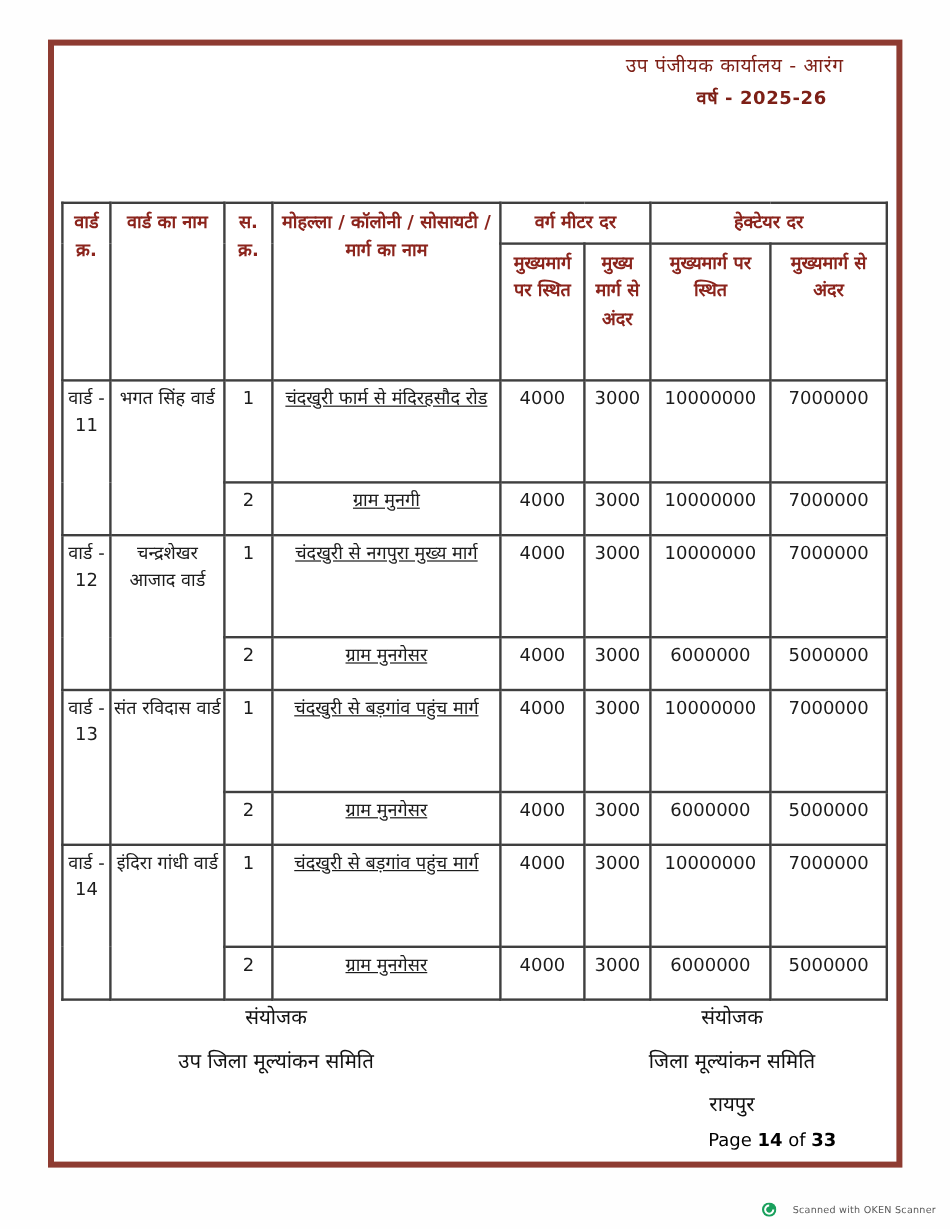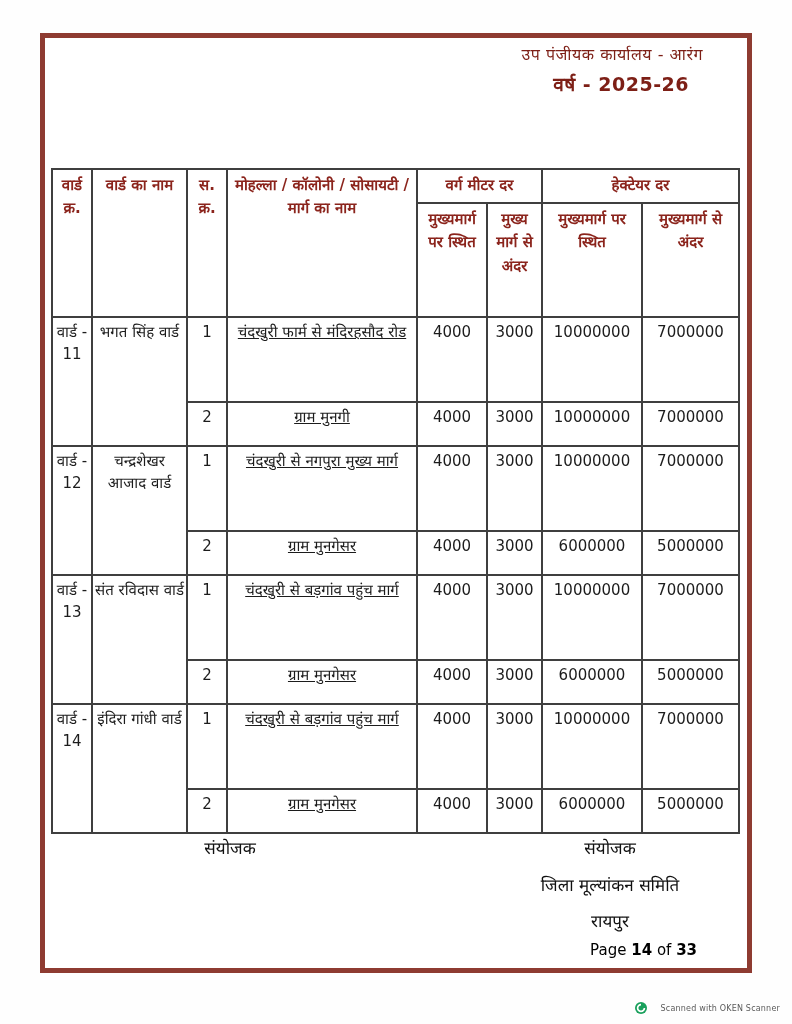--- a/index.html
+++ b/index.html
@@ -6,21 +6,21 @@
   html,body { width:792px; height:1024px; background:#ffffff;
     font-family:"DejaVu Sans","Liberation Sans",sans-serif; }
   .canvas { position:relative; width:792px; height:1024px; background:#fefefe; overflow:hidden; }
 
   .frame { position:absolute; left:40px; top:33px; width:712px; height:940px;
     border:5px solid #8e3b31; background:#ffffff; }
 
   .office-line { position:absolute; top:5px; right:44px; color:#7d1f16;
     font-size:16px; font-weight:normal; letter-spacing:0.5px; }
   .year-line { position:absolute; top:33px; right:58px; color:#7d1f16;
-    font-size:19px; font-weight:bold; letter-spacing:0.5px; }
+    font-size:15px; font-weight:bold; letter-spacing:0.5px; }
 
   table.rates { position:absolute; left:6px; top:92px; width:687px;
     border-collapse:collapse; table-layout:fixed;margin-top:38px; }
   table.rates th, table.rates td { border:2px solid #3f3f3f; vertical-align:top;
     text-align:center; font-size:15px; padding:4px 2px; overflow:hidden; }
   table.rates th { color:#8b241c; font-weight:bold; line-height:1.55; }
   table.rates td { color:#1c1c1c; line-height:1.45; }
   tr.hdr-top { height:34px; }
   tr.hdr-sub { height:114px; }
   tr.row-a { height:85px; }
@@ -154,20 +154,21 @@
           <td class="num">4000</td>
           <td class="num">3000</td>
           <td class="num">6000000</td>
           <td class="num">5000000</td>
         </tr>
       </tbody>
     </table>
 
     <div class="sig sig-left">
       <div>संयोजक</div>
+      <div>उप जिला मूल्यांकन समिति</div>
     </div>
 
     <div class="sig sig-right">
       <div>संयोजक</div>
       <div>जिला मूल्यांकन समिति</div>
       <div>रायपुर</div>
     </div>
 
     <div class="page-label">
       <span>Page</span>

